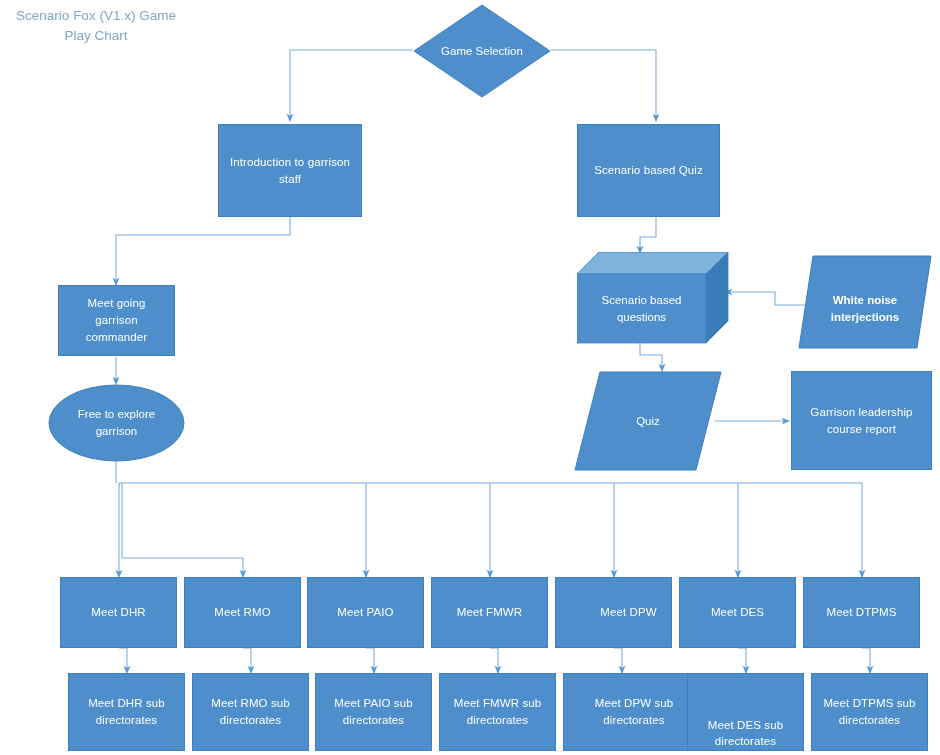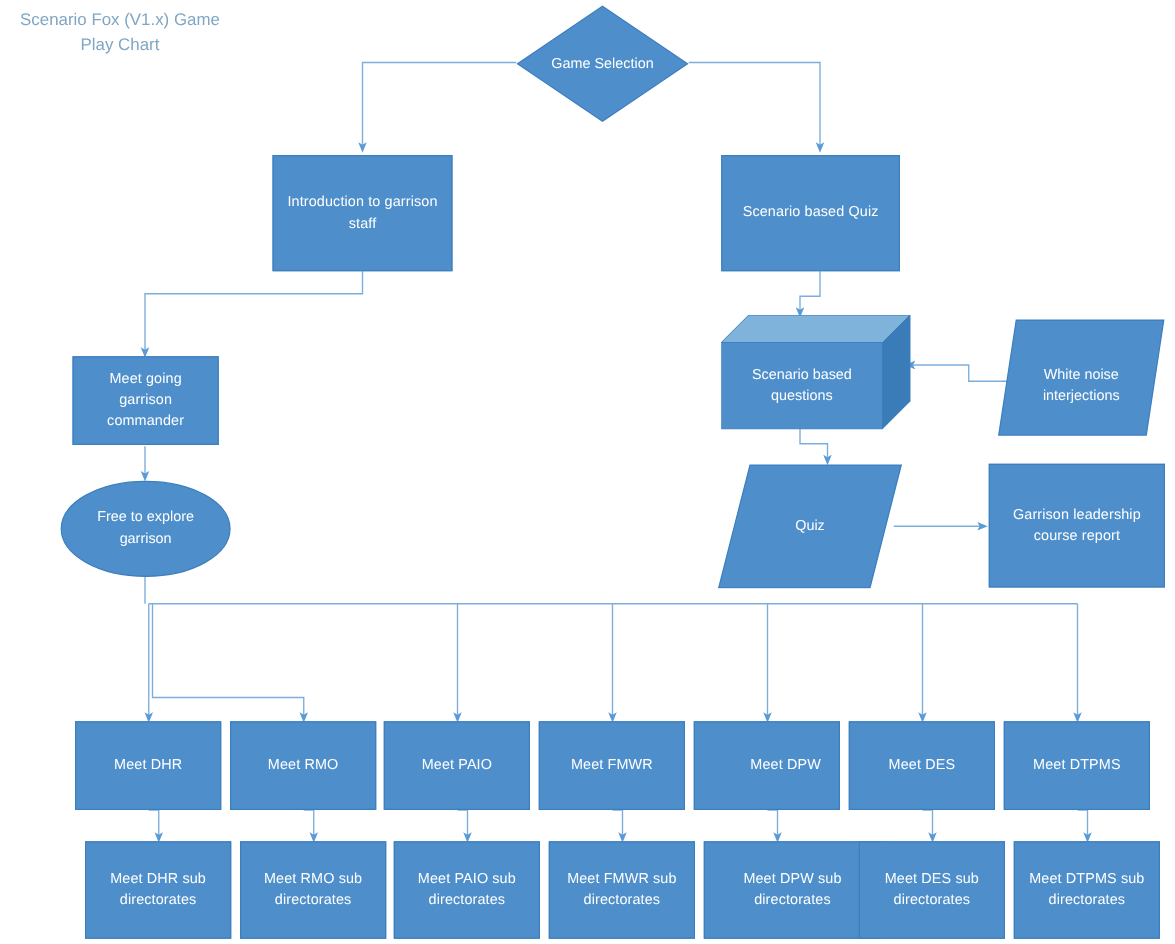--- a/index.html
+++ b/index.html
@@ -174,21 +174,21 @@
   <div class="cube-wrap" style="left:577px; top:252px; width:152px; height:92px;">
     <svg class="shape-svg" width="152" height="92" viewBox="0 0 152 92" xmlns="http://www.w3.org/2000/svg">
       <polygon points="0,22 22,0 151,0 129,22" fill="#7FB3DC" stroke="#3C7FBE" stroke-width="0.8"></polygon>
       <polygon points="129,22 151,0 151,69 129,91" fill="#3A7CB8" stroke="#3C7FBE" stroke-width="0.8"></polygon>
       <rect x="0" y="22" width="129" height="69" fill="#4E8FCB" stroke="#3C7FBE" stroke-width="0.8"></rect>
     </svg>
     <div class="shape-label cube-label" style="width:129px; height:69px; top:22px;">Scenario based
 questions</div>
   </div>
 
-  <div class="para-wrap" style="left:798px; top:255px; width:134px; height:108px;">
+  <div class="para-wrap" style="left:798px; top:255px; width:134px; height:108px;font-weight:bold;">
     <svg class="shape-svg" width="134" height="94" viewBox="0 0 134 94" xmlns="http://www.w3.org/2000/svg">
       <polygon points="15,1 133,1 119,93 1,93" fill="#4E8FCB" stroke="#3C7FBE" stroke-width="1"></polygon>
     </svg>
     <div class="shape-label">White noise
 interjections</div>
   </div>
 
   <div class="para-wrap" style="left:574px; top:371px; width:148px; height:100px;">
     <svg class="shape-svg" width="148" height="100" viewBox="0 0 148 100" xmlns="http://www.w3.org/2000/svg">
       <polygon points="26,1 147,1 122,99 1,99" fill="#4E8FCB" stroke="#3C7FBE" stroke-width="1"></polygon>
@@ -236,21 +236,21 @@
 directorates</span>
   </div>
   <div class="node rect" style="left:439px; top:673px; width:117px; height:78px;">
     <span class="lbl">Meet FMWR sub
 directorates</span>
   </div>
   <div class="node rect" style="left:563px; top:673px; width:142px; height:78px;">
     <span class="lbl">Meet DPW sub
 directorates</span>
   </div>
-  <div class="node rect" style="left:687px; top:673px; width:117px; height:78px;">
+  <div class="node rect" style="left:687px; top:673px; width:117px; height:78px;align-items:flex-end;">
     <span class="lbl">Meet DES sub
 directorates</span>
   </div>
   <div class="node rect" style="left:811px; top:673px; width:117px; height:78px;">
     <span class="lbl">Meet DTPMS sub
 directorates</span>
   </div>
 
 </div>
 

